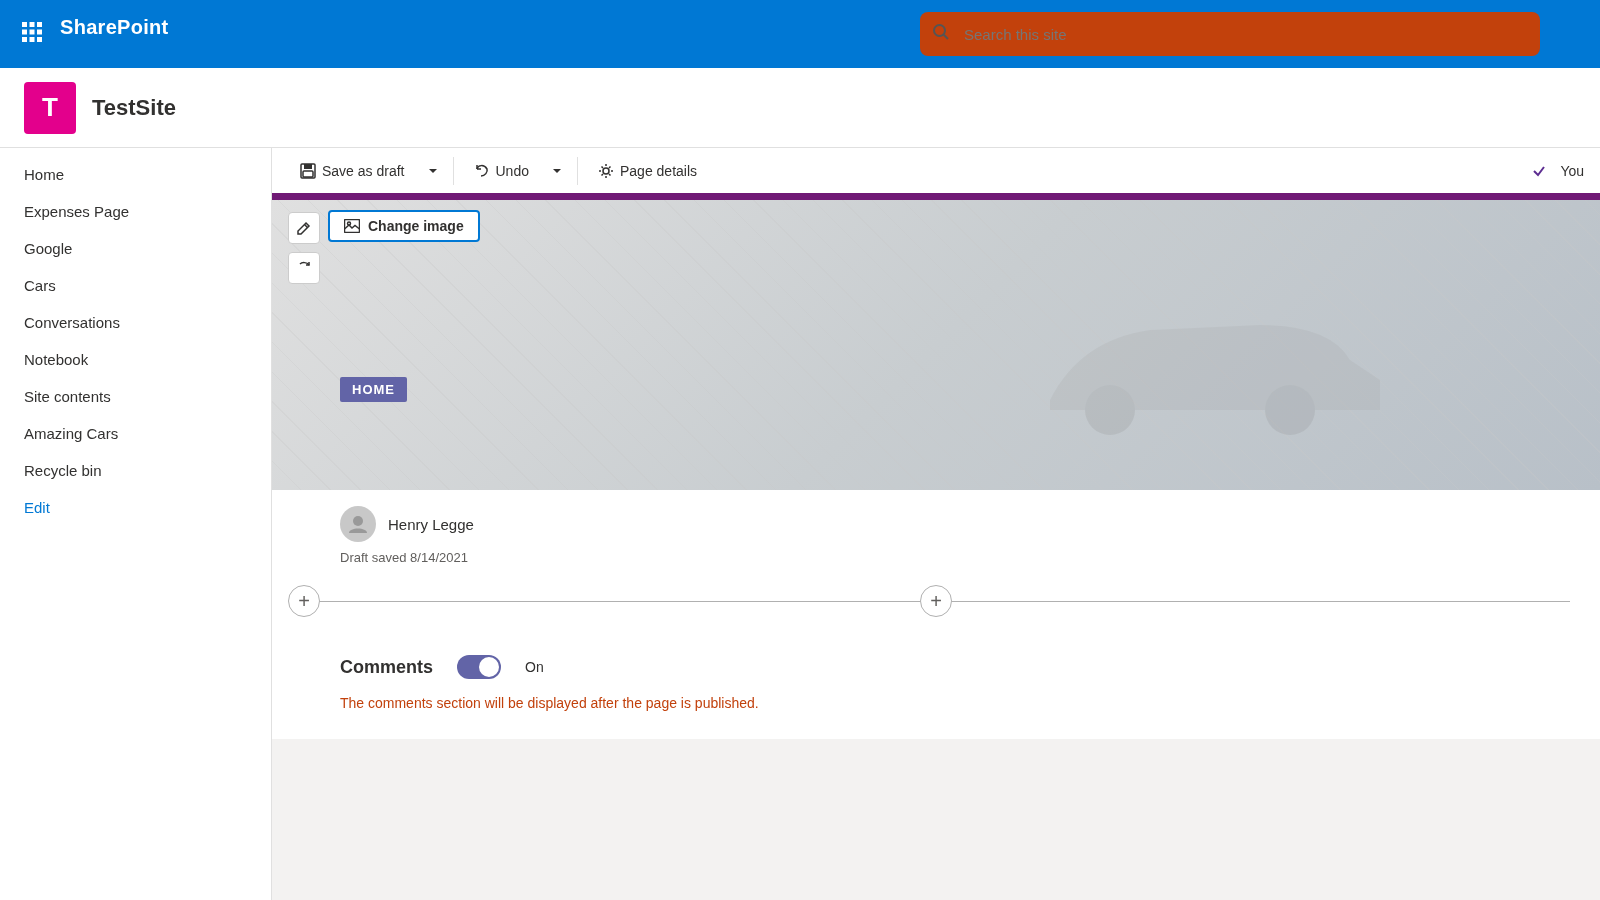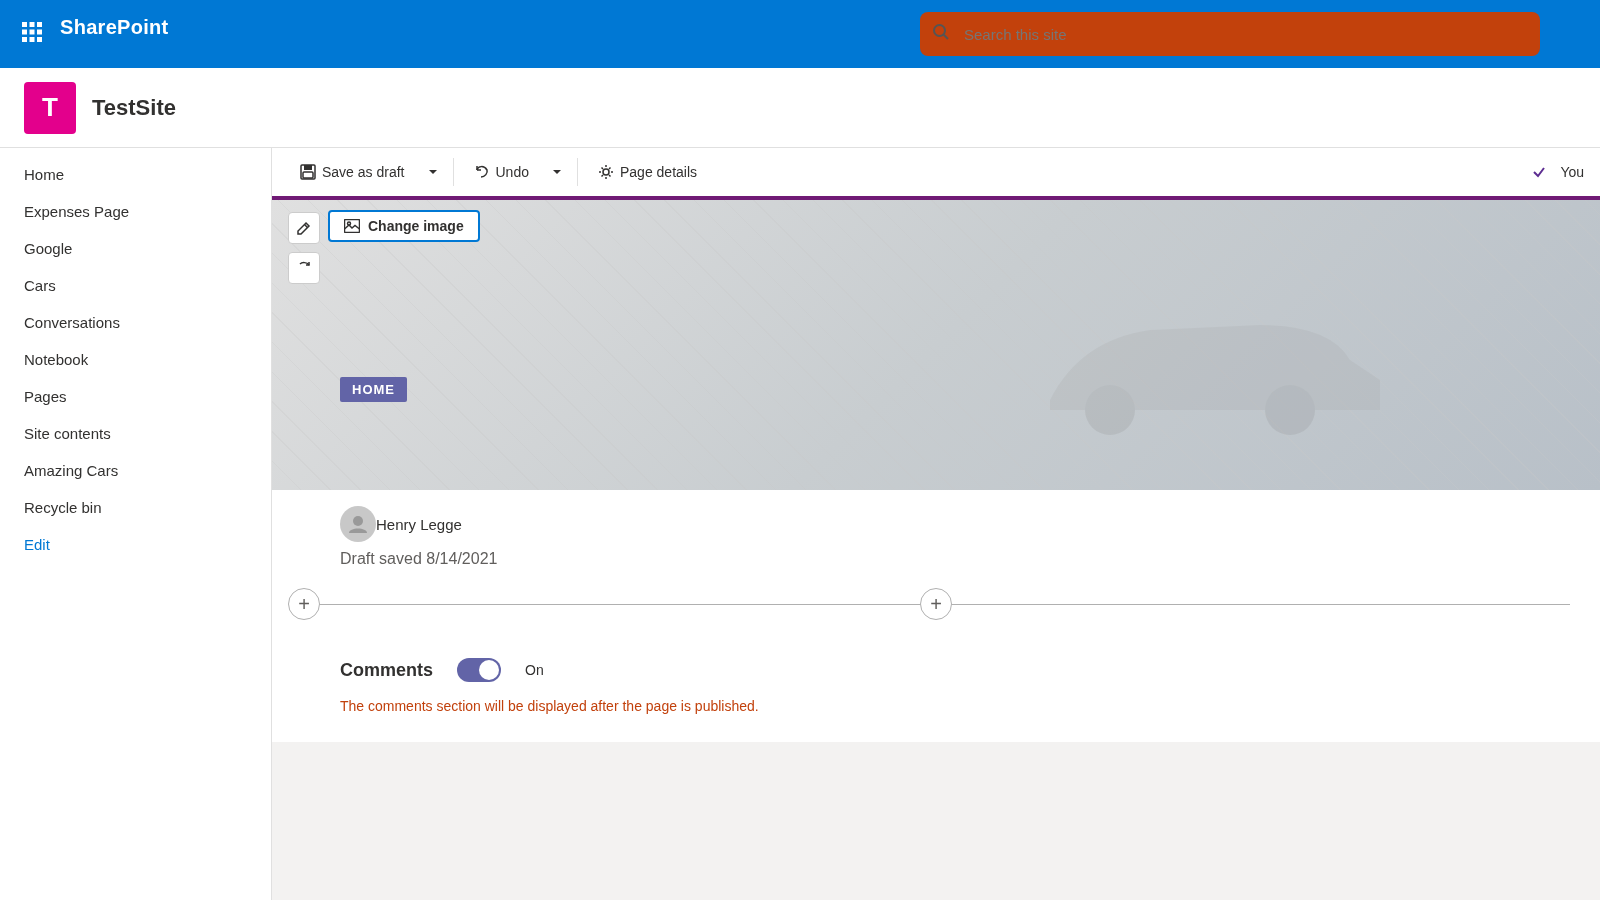--- a/index.html
+++ b/index.html
@@ -116,21 +116,21 @@
       flex: 1;
       overflow-y: auto;
       background: #f3f2f1;
       position: relative;
     }
 
     
     .toolbar {
       height: 52px;
       background: white;
-      border-bottom: 4px solid #701a75;
+      border-bottom: 7px solid #701a75;
       display: flex;
       align-items: center;
       padding: 0 16px;
       gap: 4px;
       position: sticky;
       top: 0;
       z-index: 10;
     }
     .toolbar-btn {
       display: flex;
@@ -250,39 +250,40 @@
       font-size: 42px;
       font-weight: 700;
       color: #1a1a1a;
     }
 
     
     .author-area {
       padding: 16px 68px 4px 68px;
       display: flex;
       align-items: center;
+      gap: 12px;
     }
     .avatar {
       width: 36px;
       height: 36px;
       background: #c8c8c8;
       border-radius: 50%;
       display: flex;
       align-items: center;
       justify-content: center;
       color: #666;
       font-size: 18px;
     }
     .author-name {
       font-size: 15px;
       color: #323130;
     }
     .draft-saved {
       padding: 4px 68px 12px 68px;
-      font-size: 16px;
+      font-size: 13px;
       color: #605e5c;
     }
 
     
     .add-section-area {
       position: relative;
       margin: 0;
       height: 48px;
       display: flex;
       align-items: center;
@@ -405,21 +406,20 @@
 
 <div class="main-layout">
 
   <nav class="sidebar">
     <a class="sidebar-item">Home</a>
     <a class="sidebar-item">Expenses Page</a>
     <a class="sidebar-item">Google</a>
     <a class="sidebar-item">Cars</a>
     <a class="sidebar-item">Conversations</a>
     <a class="sidebar-item">Notebook</a>
-    <a class="sidebar-item">Pages</a>
     <a class="sidebar-item">Site contents</a>
     <a class="sidebar-item">Amazing Cars</a>
     <a class="sidebar-item">Recycle bin</a>
     <a class="sidebar-item edit-item">Edit</a>
   </nav>
 
   <div class="content-area">
 
     <div class="toolbar">
       <button class="toolbar-btn">

